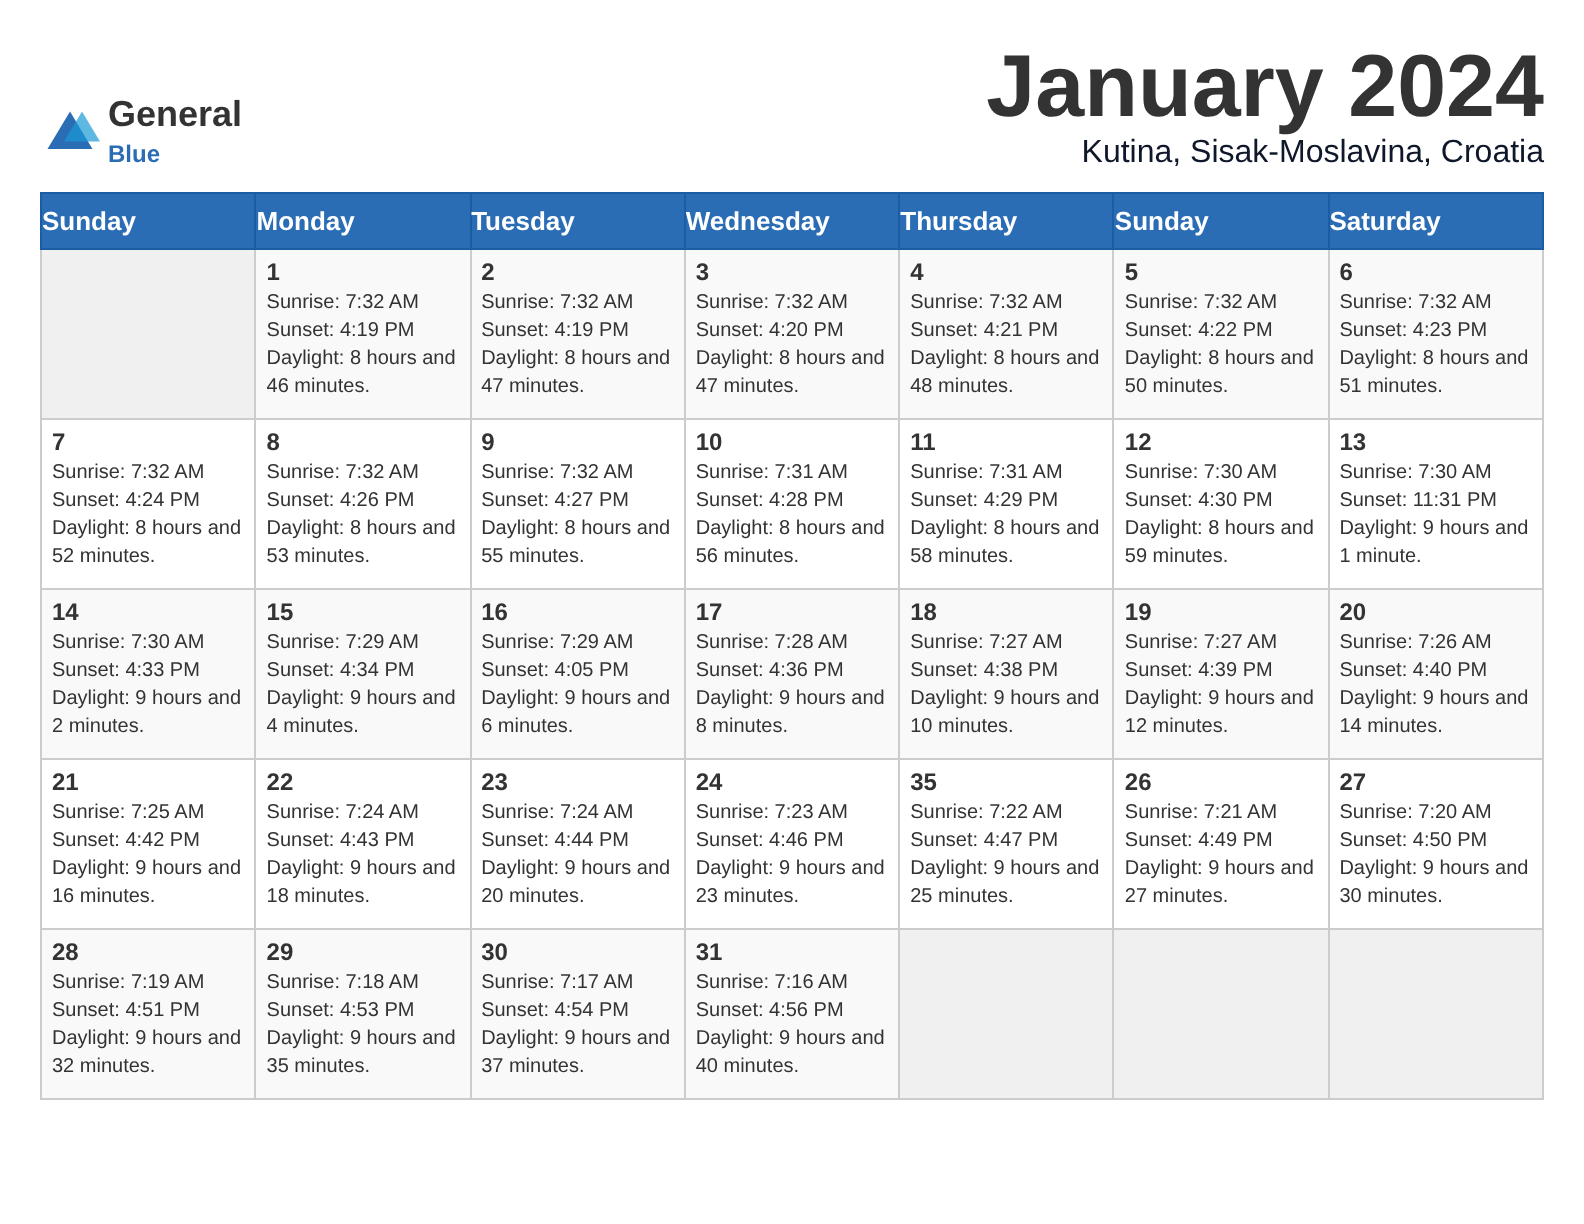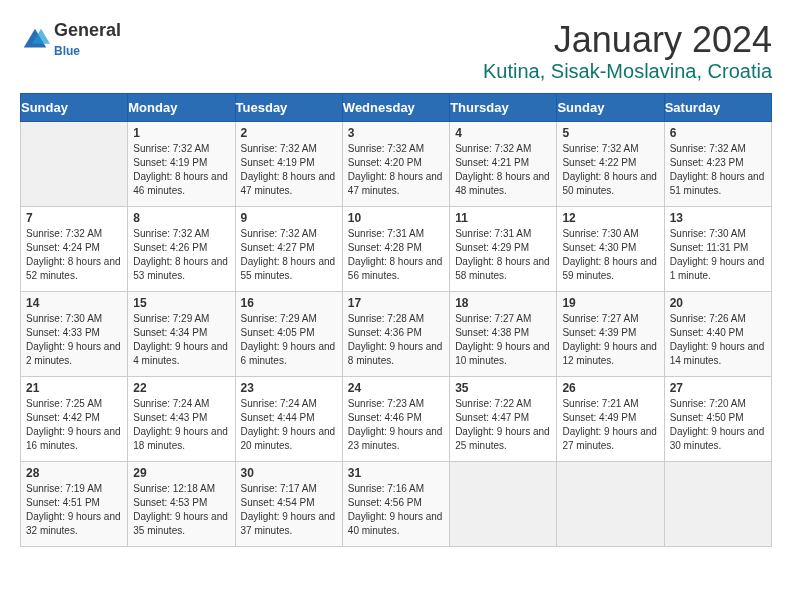--- a/index.html
+++ b/index.html
@@ -6,21 +6,21 @@
     body {
       font-family: Arial, sans-serif;
       background: #fff;
       width: 792px;
       min-height: 612px;
       padding: 20px;
     }
     .header {
       display: flex;
       justify-content: space-between;
-      align-items: flex-start;
+      align-items: flex-end;
       margin-bottom: 10px;
     }
     .logo {
       display: flex;
       align-items: center;
       gap: 4px;
     }
     .logo-text-general {
       font-size: 18px;
       font-weight: bold;
@@ -32,28 +32,28 @@
       color: #2a6db5;
     }
     .logo-icon {
       width: 30px;
       height: 30px;
     }
     .title-block {
       text-align: right;
     }
     .month-title {
-      font-size: 36px;
-      font-weight: normal;
+      font-size: 44px;
+      font-weight: bold;
       color: #333;
       line-height: 1.1;
     }
     .location-title {
-      font-size: 20px;
-      color: #0f766e;
+      font-size: 16px;
+      color: #0f172a;
     }
     table {
       width: 100%;
       border-collapse: collapse;
       table-layout: fixed;
     }
     thead tr th {
       background-color: #2a6db5;
       color: #fff;
       font-size: 13px;
@@ -352,21 +352,21 @@
           <span class="day-number">28</span>
           <div class="day-info">
             <div>Sunrise: 7:19 AM</div>
             <div>Sunset: 4:51 PM</div>
             <div>Daylight: 9 hours and 32 minutes.</div>
           </div>
         </td>
         <td>
           <span class="day-number">29</span>
           <div class="day-info">
-            <div>Sunrise: 12:18 AM</div>
+            <div>Sunrise: 7:18 AM</div>
             <div>Sunset: 4:53 PM</div>
             <div>Daylight: 9 hours and 35 minutes.</div>
           </div>
         </td>
         <td>
           <span class="day-number">30</span>
           <div class="day-info">
             <div>Sunrise: 7:17 AM</div>
             <div>Sunset: 4:54 PM</div>
             <div>Daylight: 9 hours and 37 minutes.</div>

